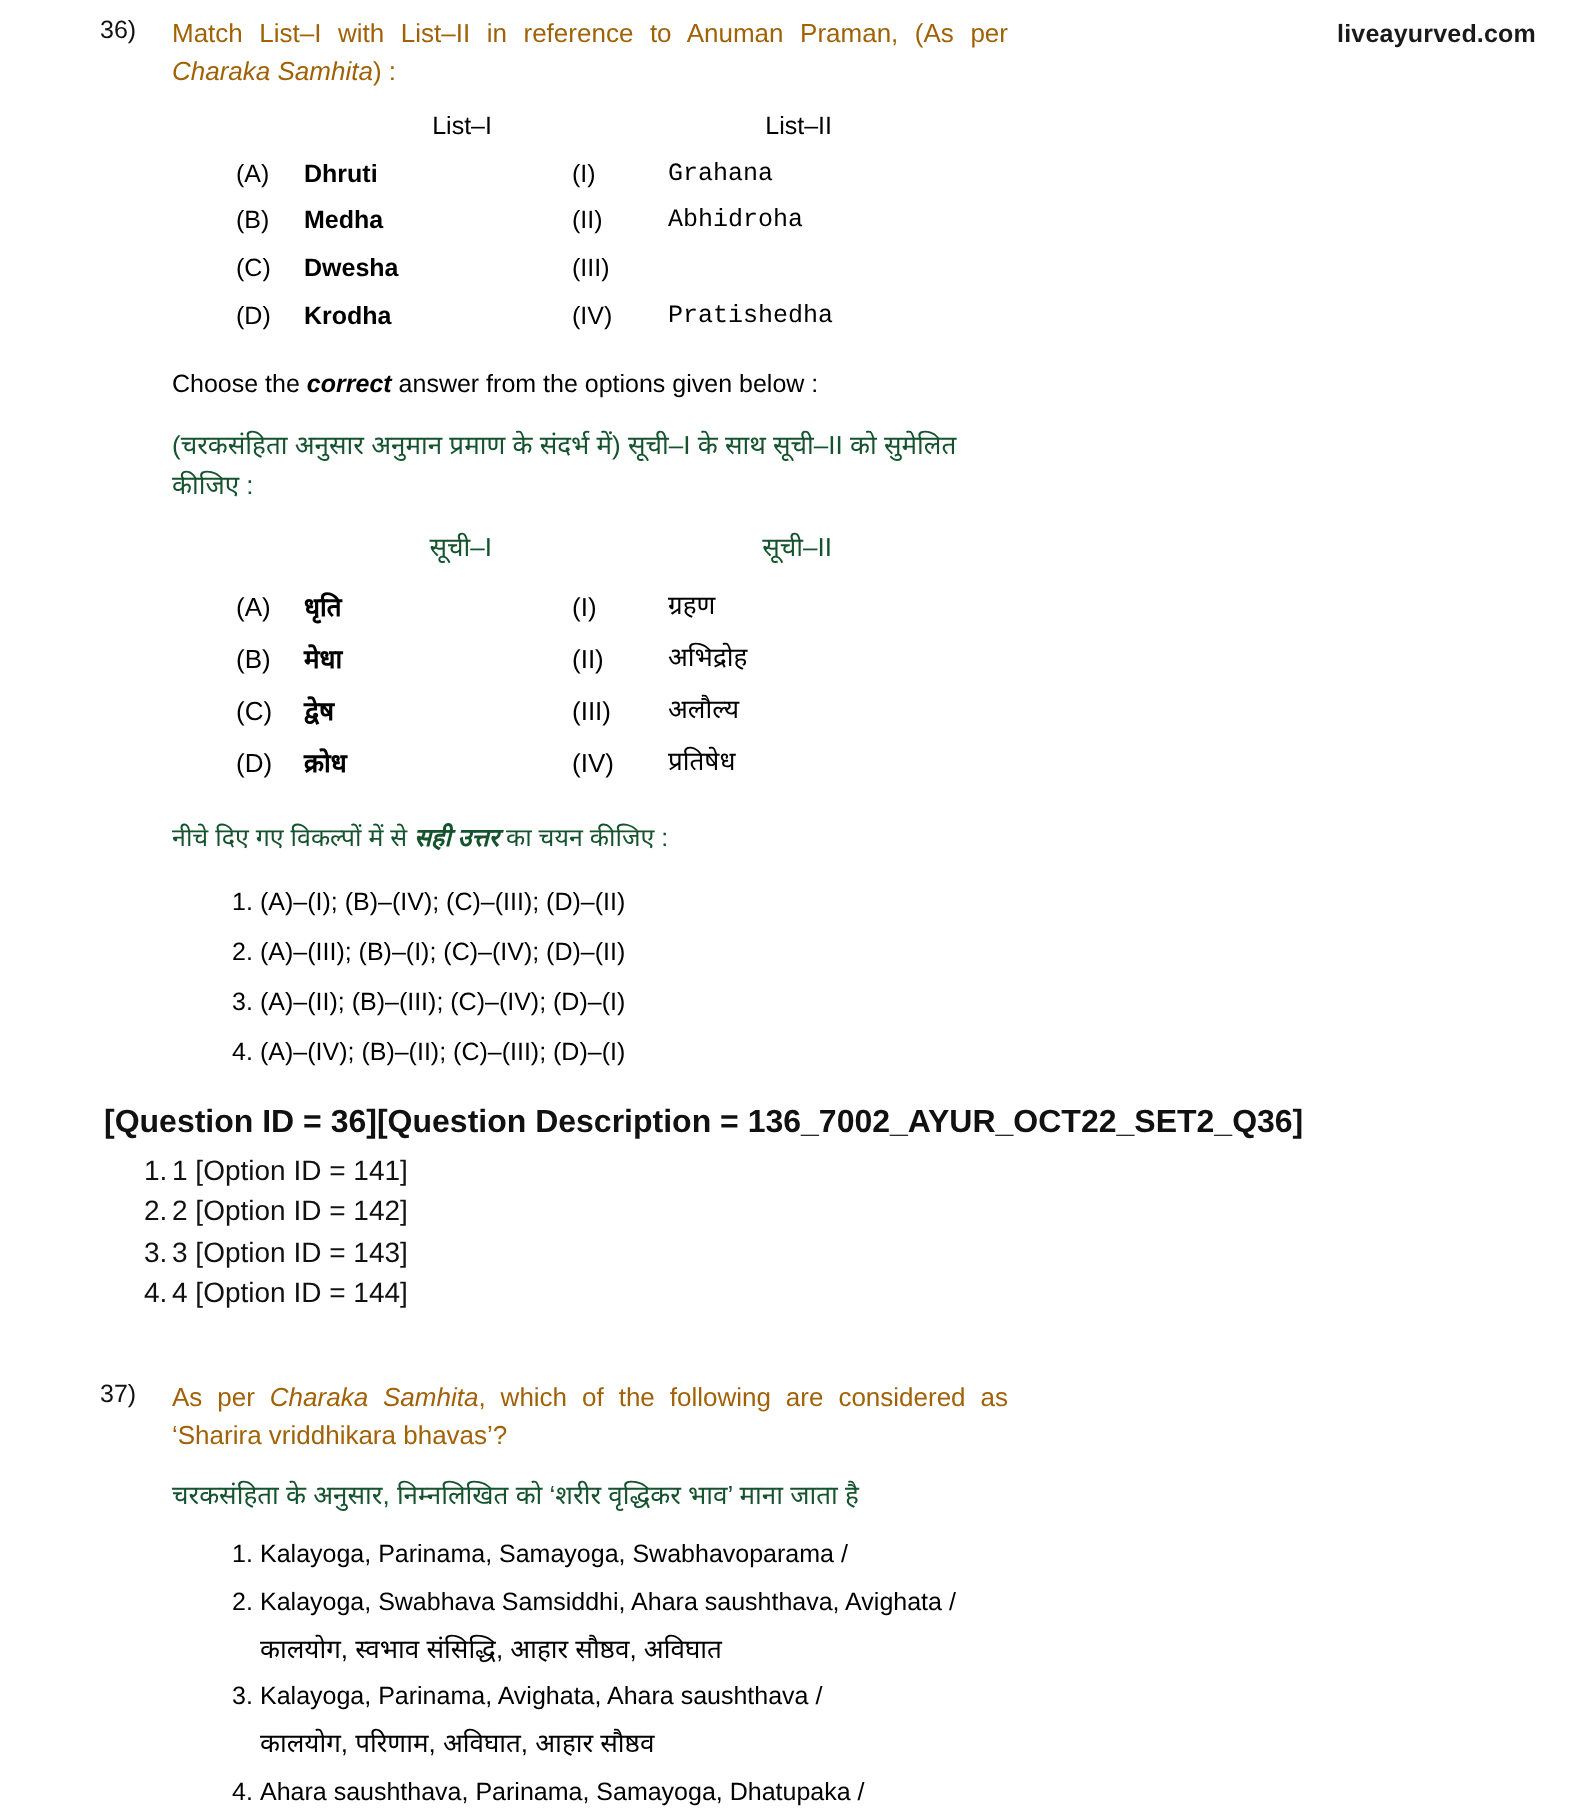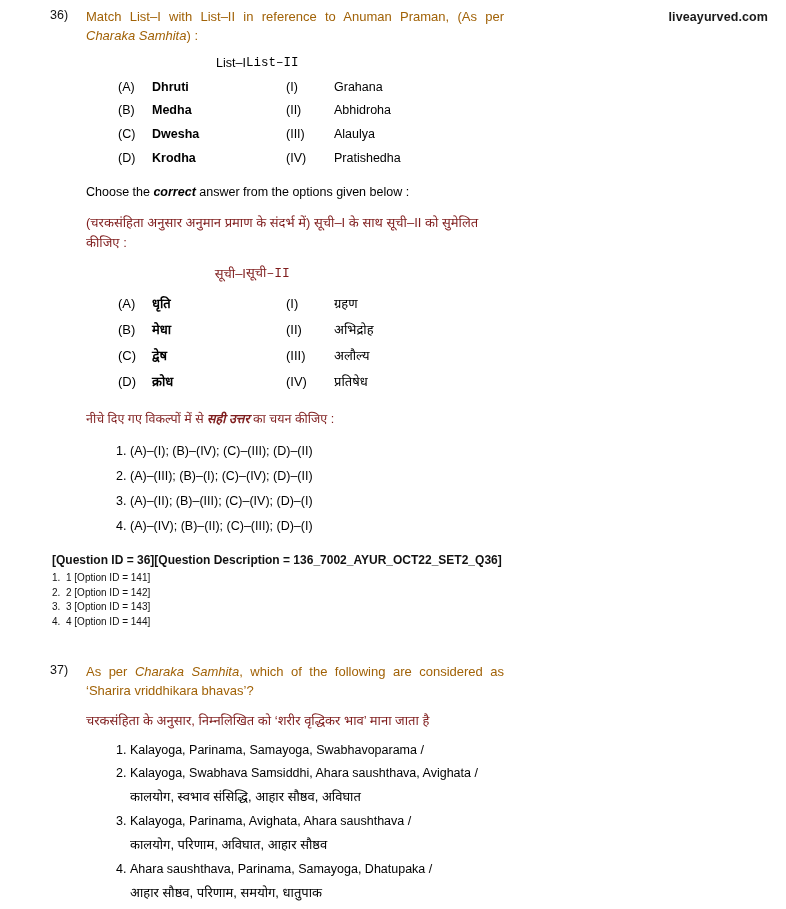--- a/index.html
+++ b/index.html
@@ -52,43 +52,43 @@
   .qtext {
     font-size: 13px;
     line-height: 1.45;
     text-align: justify;
     color: #a16207;
   }
   .qtext i { font-style: italic; }
   .hindi {
     font-size: 13px;
     line-height: 1.6;
-    color: #7f1d1d;
+    color: #14532d;
   }
   .spacer10 { height: 10px; }
   .spacer14 { height: 14px; }
 
   
   .listhead {
     display: flex;
     font-size: 12.5px;
     margin: 10px 0 6px 0;
   }
   .listhead .h1 { width: 160px; text-align: right; }
-  .listhead .h2 { width: 170px; text-align: left; font-family: Liberation Mono, monospace; }
+  .listhead .h2 { width: 170px; text-align: right; }
 
   .matchrow {
     display: flex;
     font-size: 12.5px;
     line-height: 1.9;
   }
   .matchrow .c-key { width: 34px; padding-left: 32px; }
   .matchrow .c-val { width: 128px; font-weight: bold; }
   .matchrow .c-rkey { width: 48px; text-align: left; padding-left: 6px; }
-  .matchrow .c-rval { width: 150px; }
+  .matchrow .c-rval { width: 150px; font-family: Liberation Mono, monospace; }
 
   .matchrow.hi { font-size: 13px; line-height: 2.0; }
 
   .choose {
     font-size: 12.5px;
     margin-top: 14px;
   }
   .choose b { font-weight: bold; font-style: italic; text-align: center; }
 
   .optlist {
@@ -107,28 +107,28 @@
     display: flex;
     font-size: 12.5px;
     line-height: 1.75;
     margin-bottom: 2px;
   }
   .optrow2 .onum { width: 44px; padding-left: 30px; box-sizing: border-box; }
   .optrow2 .otext { flex: 1; }
   .optrow2 .otext .hi { font-size: 13px; display: block; margin-top: 1px;}
 
   .qid {
-    font-size: 12px;
+    font-size: 16px;
     font-weight: bold;
     margin: 14px 0 4px 38px;
     color: #111;
   }
   .oid {
-    font-size: 10px;
-    margin-left: 38px;
+    font-size: 14px;
+    margin-left: 58px;
     line-height: 1.45;
     color: #111;
   }
   .oid .num { display: inline-block; width: 14px; }
   .gap-big { height: 30px; }
 </style>
 </head>
 <body>
 
 <div class="page">
@@ -157,21 +157,20 @@
         <div class="matchrow">
           <div class="c-key">(B)</div>
           <div class="c-val">Medha</div>
           <div class="c-rkey">(II)</div>
           <div class="c-rval">Abhidroha</div>
         </div>
         <div class="matchrow">
           <div class="c-key">(C)</div>
           <div class="c-val">Dwesha</div>
           <div class="c-rkey">(III)</div>
-          <div class="c-rval">Alaulya</div>
         </div>
         <div class="matchrow">
           <div class="c-key">(D)</div>
           <div class="c-val">Krodha</div>
           <div class="c-rkey">(IV)</div>
           <div class="c-rval">Pratishedha</div>
         </div>
       </div>
 
       <div class="choose">

